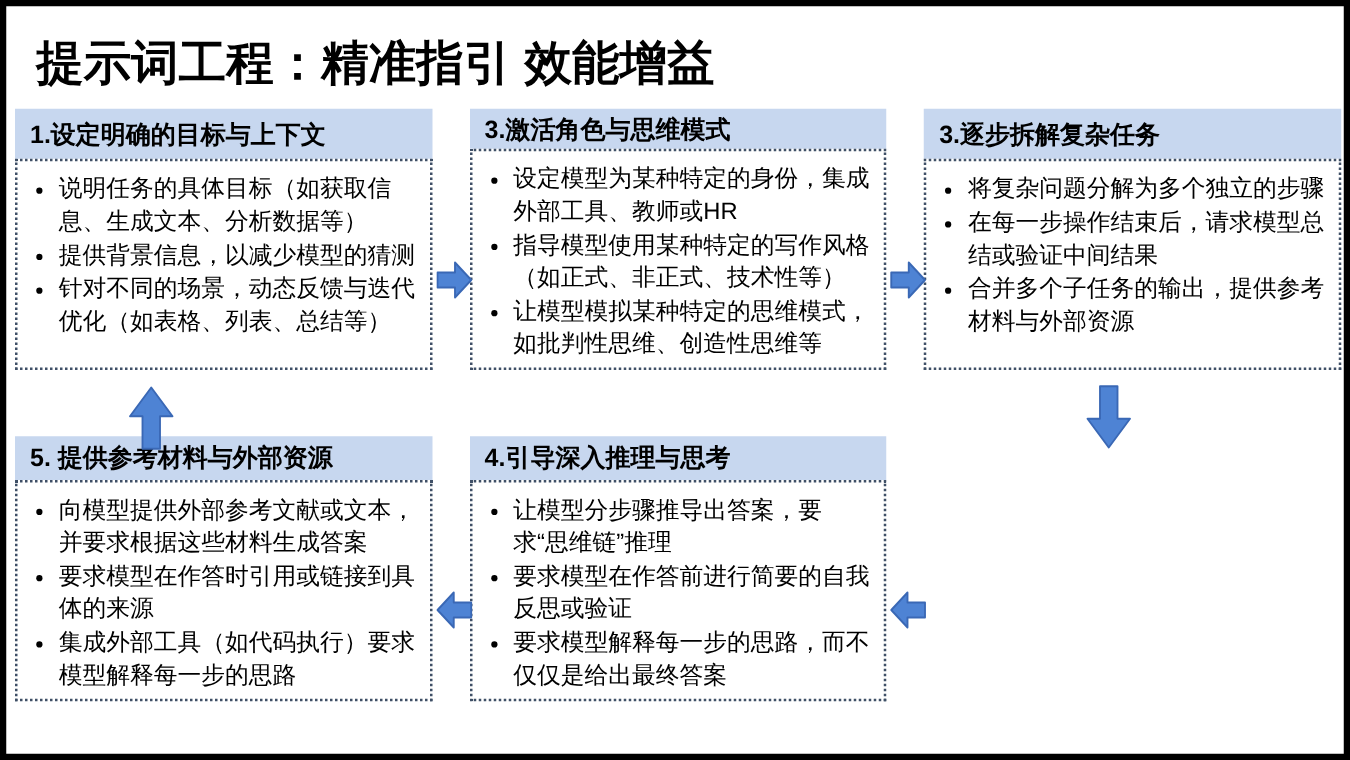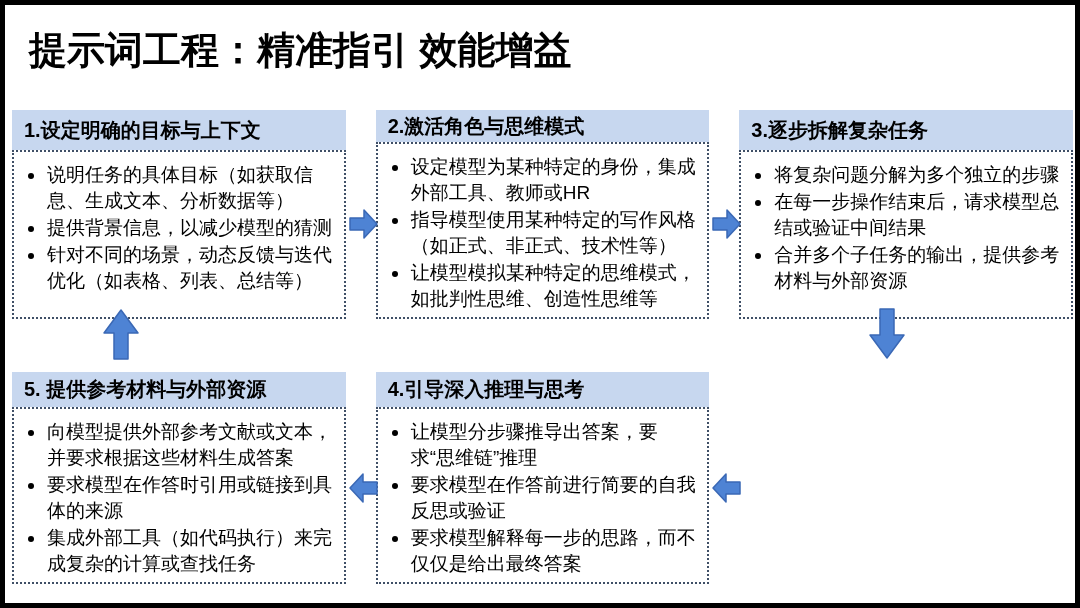--- a/index.html
+++ b/index.html
@@ -24,21 +24,21 @@
     margin: 16px;
     font-size: 38px;
     font-weight: bold;
     color: #000000;
     letter-spacing: 0px;
     white-space: nowrap;
   }
   .grid {
     position: absolute;
     left: 7px;
-    top: 105px;
+    top: 82px;
     width: 1061px;
     display: grid;
     grid-template-columns: 1fr 1fr 1fr;
     grid-template-rows: 209px 212px;
     column-gap: 30px;
     row-gap: 53px;
   }
   .card {
     display: flex;
     flex-direction: column;
@@ -98,21 +98,21 @@
       <div class="card-body">
         <ul class="bullets">
           <li>说明任务的具体目标（如获取信息、生成文本、分析数据等）</li>
           <li>提供背景信息，以减少模型的猜测</li>
           <li>针对不同的场景，动态反馈与迭代优化（如表格、列表、总结等）</li>
         </ul>
       </div>
     </section>
 
     <section class="card">
-      <header class="card-header">2.激活角色与思维模式</header>
+      <header class="card-header">3.激活角色与思维模式</header>
       <div class="card-body">
         <ul class="bullets">
           <li>设定模型为某种特定的身份，集成外部工具、教师或HR</li>
           <li>指导模型使用某种特定的写作风格（如正式、非正式、技术性等）</li>
           <li>让模型模拟某种特定的思维模式，如批判性思维、创造性思维等</li>
         </ul>
       </div>
     </section>
 
     <section class="card">
@@ -126,21 +126,21 @@
       </div>
     </section>
 
 
     <section class="card">
       <header class="card-header">5. 提供参考材料与外部资源</header>
       <div class="card-body">
         <ul class="bullets">
           <li>向模型提供外部参考文献或文本，并要求根据这些材料生成答案</li>
           <li>要求模型在作答时引用或链接到具体的来源</li>
-          <li>集成外部工具（如代码执行）来完成复杂的计算或查找任务</li>
+          <li>集成外部工具（如代码执行）要求模型解释每一步的思路</li>
         </ul>
       </div>
     </section>
 
     <section class="card">
       <header class="card-header">4.引导深入推理与思考</header>
       <div class="card-body">
         <ul class="bullets">
           <li>让模型分步骤推导出答案，要求“思维链”推理</li>
           <li>要求模型在作答前进行简要的自我反思或验证</li>

